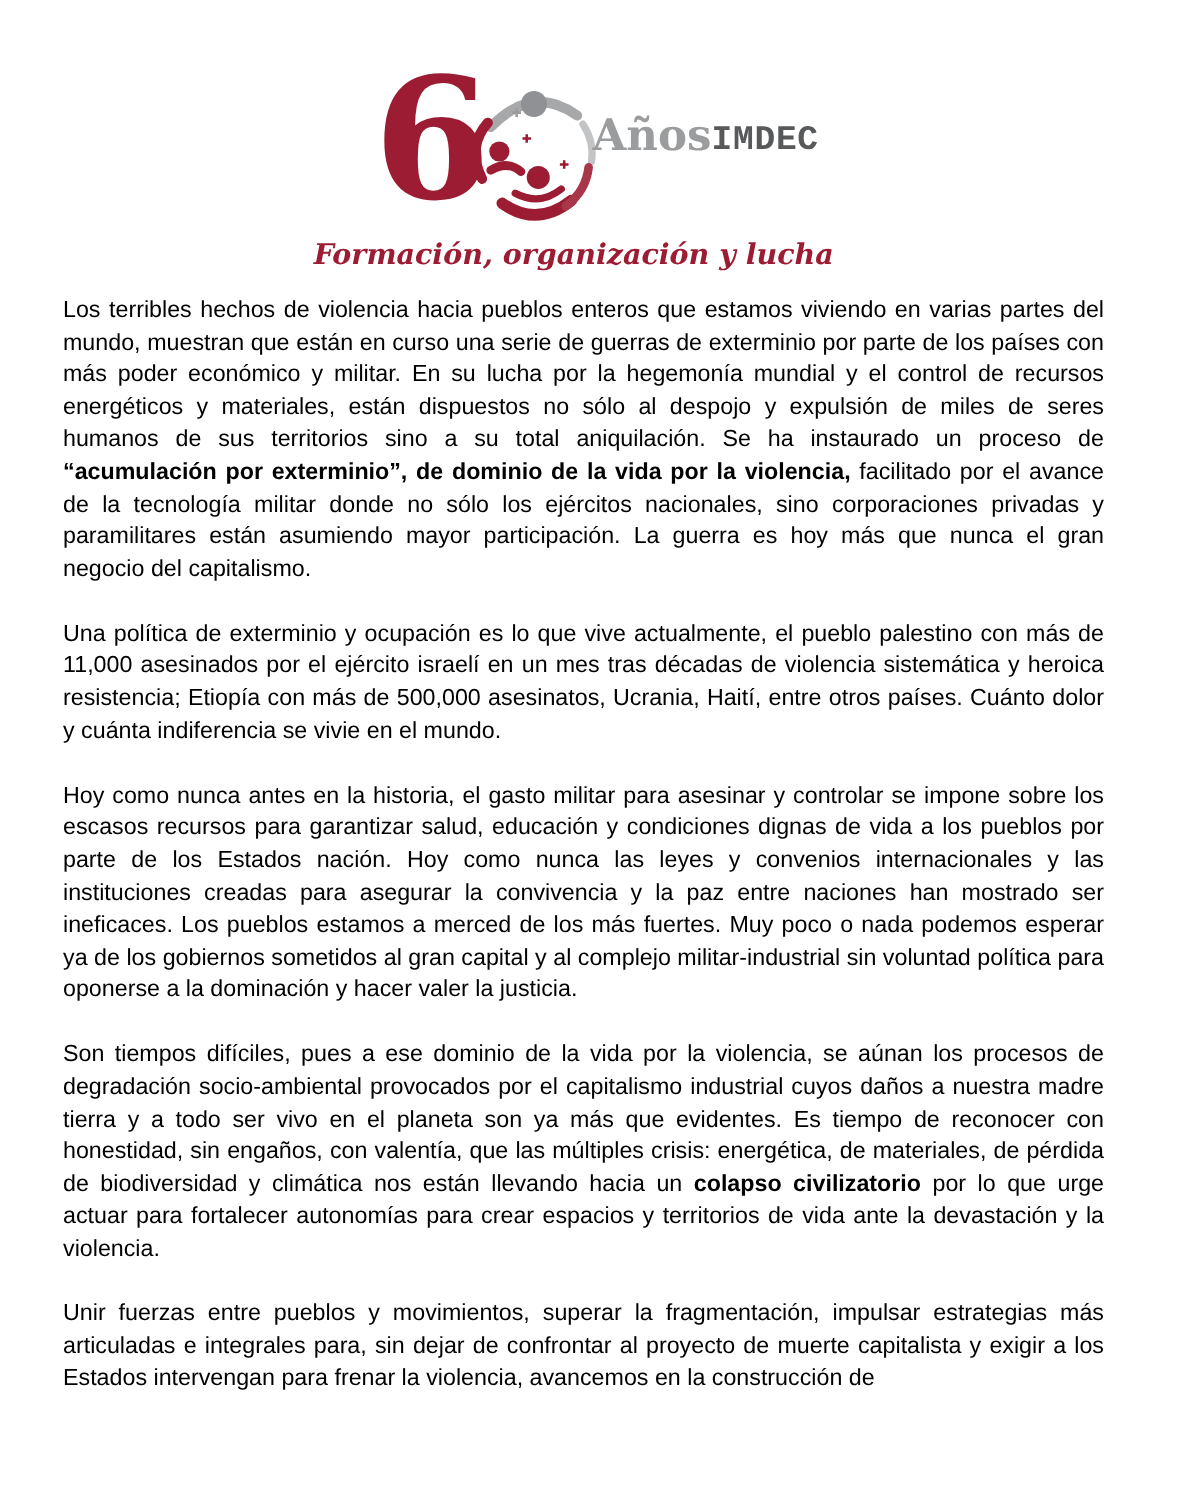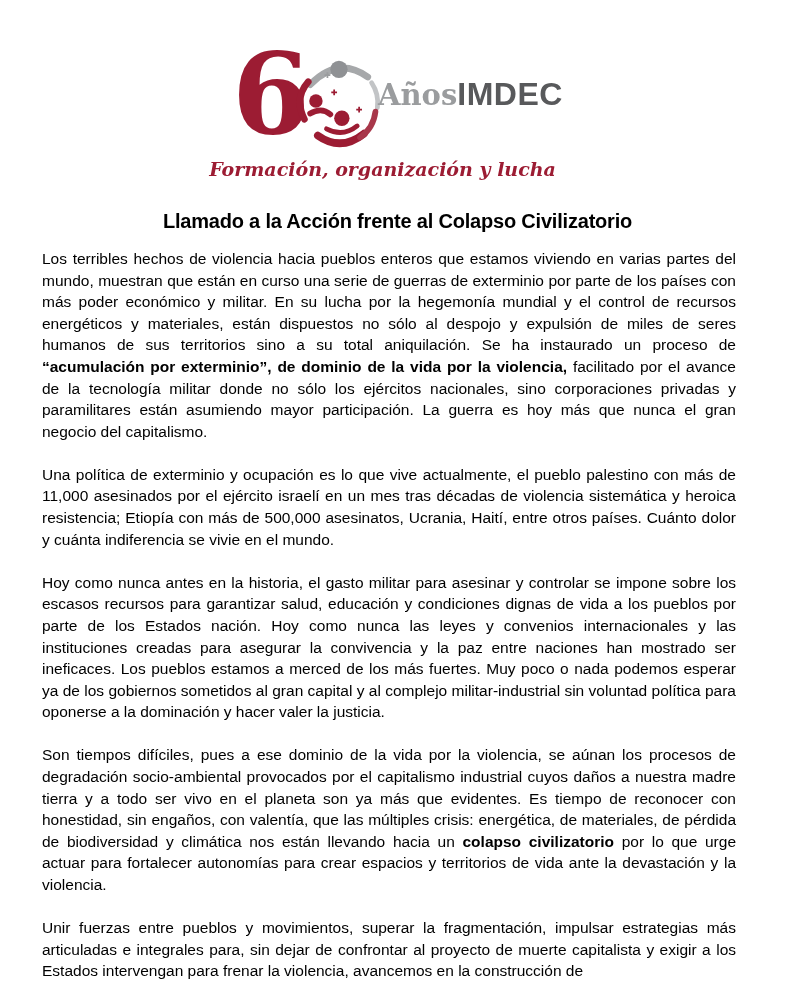--- a/index.html
+++ b/index.html
@@ -31,23 +31,23 @@
     margin-left: -8px; margin-top: 28px;
   }
   .logo-anos {
     font-family: "DejaVu Serif", serif;
     font-weight: bold;
     font-size: 29px;
     line-height: 1;
     color: #9A9C9E;
   }
   .logo-imdec {
-    font-family: Liberation Sans, sans-serif;
+    font-family: Liberation Mono, monospace;
     font-weight: bold;
-    font-size: 32px;
+    font-size: 23px;
     line-height: 1;
     letter-spacing: 0.5px;
     color: #58595B;
     margin-top: 2px;
   }
   .logo-tagline {
     font-family: "DejaVu Serif", serif;
     font-style: italic;
     font-weight: bold;
     font-size: 19px;
@@ -113,21 +113,20 @@
         </svg>
       </span>
       <span class="logo-textcol">
         <span class="logo-anos">Años</span>
         <span class="logo-imdec">IMDEC</span>
       </span>
     </div>
     <div class="logo-tagline">Formación, organización y lucha</div>
   </header>
 
-  <h1 class="title">Llamado a la Acción frente al Colapso Civilizatorio</h1>
 
 
   <main class="doc-body">
       <p class="para"><span class="">Los terribles hechos de violencia hacia pueblos enteros que estamos viviendo en varias partes del mundo, muestran que están en curso una serie de guerras de exterminio por parte de los países con más poder económico y militar. En su lucha por la hegemonía mundial y el control de recursos energéticos y materiales, están dispuestos no sólo al despojo y expulsión de miles de seres humanos de sus territorios sino a su total aniquilación. Se ha instaurado un proceso de </span><span class="bold">“acumulación por exterminio”, de dominio de la vida por la violencia,</span><span class=""> facilitado por el avance de la tecnología militar donde no sólo los ejércitos nacionales, sino corporaciones privadas y paramilitares están asumiendo mayor participación. La guerra es hoy más que nunca el gran negocio del capitalismo.</span></p>
       <p class="para"><span class="">Una política de exterminio y ocupación es lo que vive actualmente, el pueblo palestino con más de 11,000 asesinados por el ejército israelí en un mes tras décadas de violencia sistemática y heroica resistencia; Etiopía con más de 500,000 asesinatos, Ucrania, Haití, entre otros países. Cuánto dolor y cuánta indiferencia se vivie en el mundo.</span></p>
       <p class="para"><span class="">Hoy como nunca antes en la historia, el gasto militar para asesinar y controlar se impone sobre los escasos recursos para garantizar salud, educación y condiciones dignas de vida a los pueblos por parte de los Estados nación. Hoy como nunca las leyes y convenios internacionales y las instituciones creadas para asegurar la convivencia y la paz entre naciones han mostrado ser ineficaces. Los pueblos estamos a merced de los más fuertes. Muy poco o nada podemos esperar ya de los gobiernos sometidos al gran capital y al complejo militar-industrial sin voluntad política para oponerse a la dominación y hacer valer la justicia.</span></p>
       <p class="para"><span class="">Son tiempos difíciles, pues a ese dominio de la vida por la violencia, se aúnan los procesos de degradación socio-ambiental provocados por el capitalismo industrial cuyos daños a nuestra madre tierra y a todo ser vivo en el planeta son ya más que evidentes. Es tiempo de reconocer con honestidad, sin engaños, con valentía, que las múltiples crisis: energética, de materiales, de pérdida de biodiversidad y climática nos están llevando hacia un </span><span class="bold">colapso civilizatorio</span><span class=""> por lo que urge actuar para fortalecer autonomías para crear espacios y territorios de vida ante la devastación y la violencia.</span></p>
       <p class="para"><span class="">Unir fuerzas entre pueblos y movimientos, superar la fragmentación, impulsar estrategias más articuladas e integrales para, sin dejar de confrontar al proyecto de muerte capitalista y exigir a los Estados intervengan para frenar la violencia, avancemos en la construcción de</span></p>
     </main>
 

